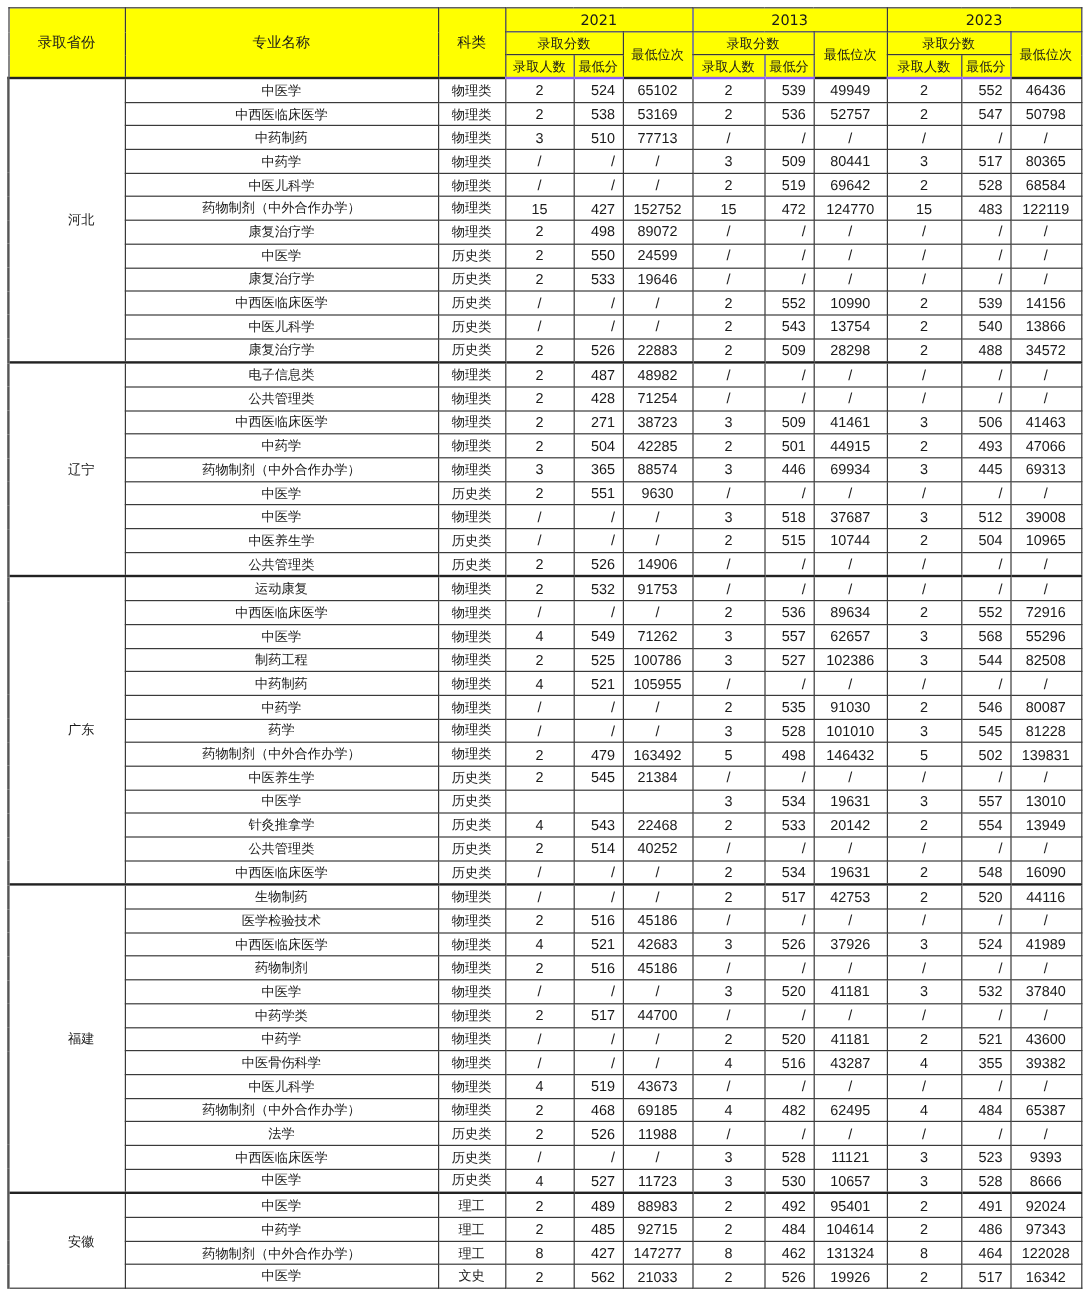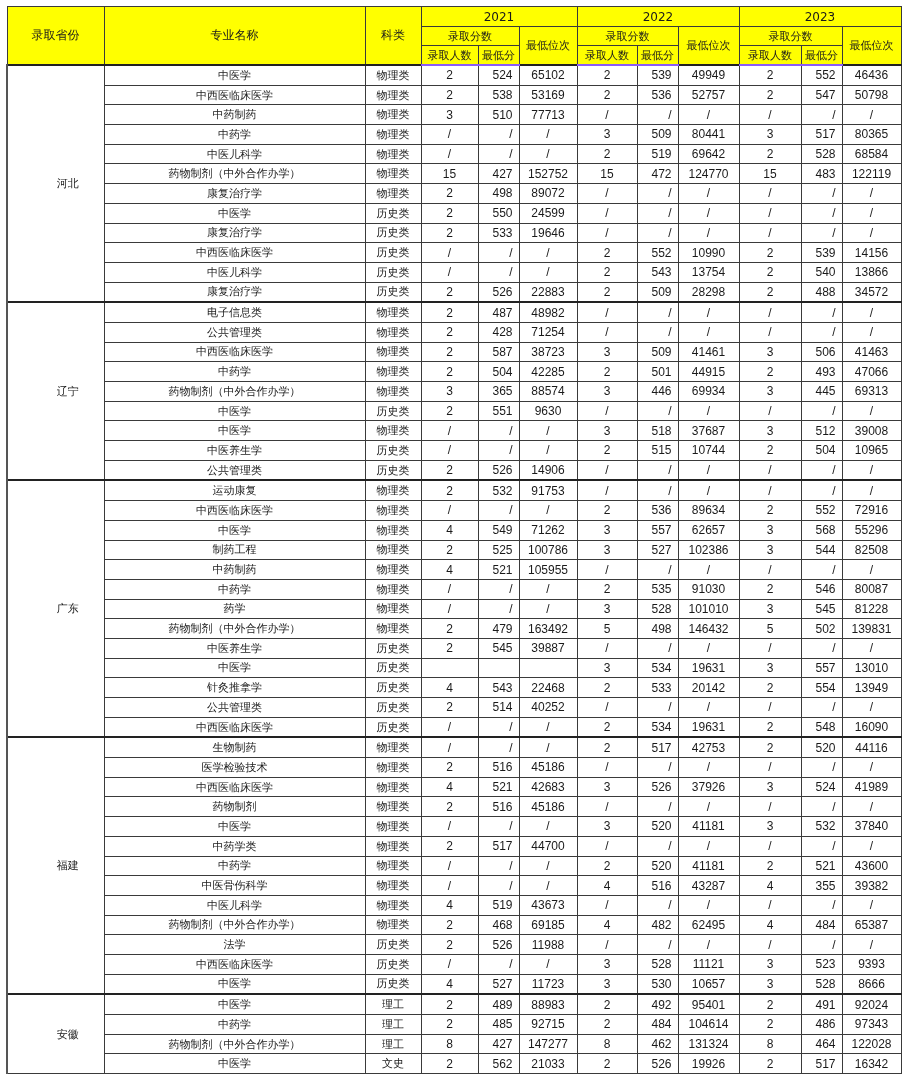--- a/index.html
+++ b/index.html
@@ -36,21 +36,21 @@
     <col style="width:62px">
       <col style="width:41px">
       <col style="width:59px">
   </colgroup>
   <thead>
     <tr class="h1">
       <th rowspan="3">录取省份</th>
       <th rowspan="3">专业名称</th>
       <th rowspan="3">科类</th>
       <th colspan="3">2021</th>
-      <th colspan="3">2022</th>
+      <th colspan="3">2013</th>
       <th colspan="3">2023</th>
     </tr>
     <tr>
       <th colspan="2">录取分数</th>
       <th rowspan="2">最低位次</th>
       <th colspan="2">录取分数</th>
       <th rowspan="2">最低位次</th>
       <th colspan="2">录取分数</th>
       <th rowspan="2">最低位次</th>
     </tr>
@@ -245,21 +245,21 @@
         <td class="num r">/</td>
         <td class="num">/</td>
         <td class="num">/</td>
         <td class="num r">/</td>
         <td class="num">/</td>
       </tr>
       <tr>
         <td>中西医临床医学</td>
         <td>物理类</td>
         <td class="num">2</td>
-        <td class="num r">587</td>
+        <td class="num r">271</td>
         <td class="num">38723</td>
         <td class="num">3</td>
         <td class="num r">509</td>
         <td class="num">41461</td>
         <td class="num">3</td>
         <td class="num r">506</td>
         <td class="num">41463</td>
       </tr>
       <tr>
         <td>中药学</td>
@@ -442,21 +442,21 @@
         <td class="num">146432</td>
         <td class="num">5</td>
         <td class="num r">502</td>
         <td class="num">139831</td>
       </tr>
       <tr>
         <td>中医养生学</td>
         <td>历史类</td>
         <td class="num">2</td>
         <td class="num r">545</td>
-        <td class="num">39887</td>
+        <td class="num">21384</td>
         <td class="num">/</td>
         <td class="num r">/</td>
         <td class="num">/</td>
         <td class="num">/</td>
         <td class="num r">/</td>
         <td class="num">/</td>
       </tr>
       <tr>
         <td>中医学</td>
         <td>历史类</td>

